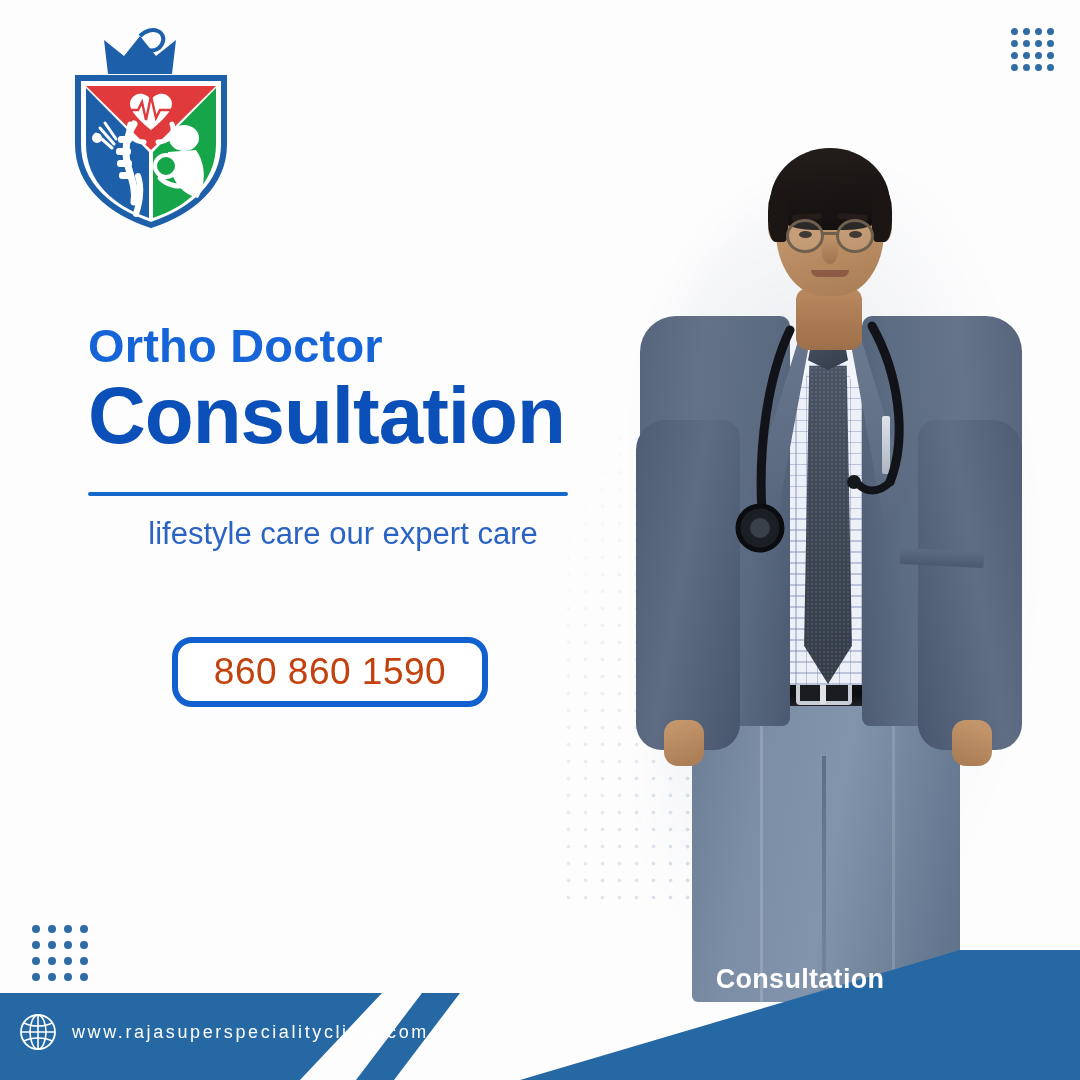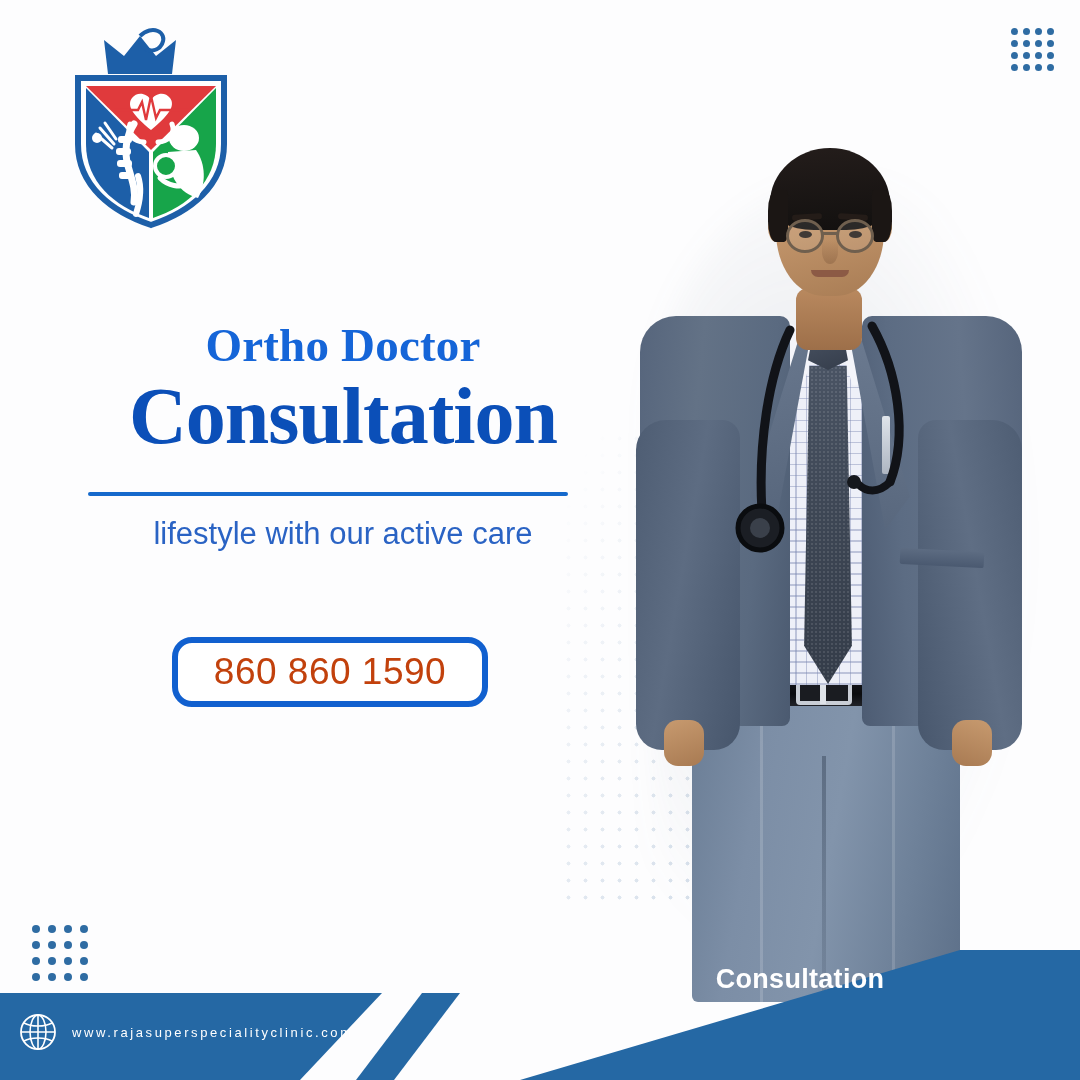--- a/index.html
+++ b/index.html
@@ -26,21 +26,21 @@
   .dotgrid span{border-radius:50%;background:#2f6ca3;display:block;}
   #dots-tr{left:1011px;top:28px;grid-template-columns:repeat(4,12px);grid-template-rows:repeat(4,12px);}
   #dots-tr span{width:7px;height:7px;}
   #dots-bl{left:32px;top:925px;grid-template-columns:repeat(4,16px);grid-template-rows:repeat(4,16px);}
   #dots-bl span{width:8px;height:8px;}
 
   
   .logo{position:absolute;left:56px;top:26px;width:190px;height:205px;}
 
   
-  .headline{position:absolute;left:88px;top:322px;width:510px;text-align:center;font-family:Liberation Serif, serif;}
+  .headline{position:absolute;left:88px;top:322px;width:510px;text-align:left;}
   .h-kicker{
     font-size:47px;font-weight:700;color:#1565d8;letter-spacing:.2px;
     line-height:1.02;margin:0;
   }
   .h-main{
     font-size:80px;font-weight:700;color:#0b4fb8;letter-spacing:-1px;
     line-height:1.05;margin:4px 0 0 0;white-space:nowrap;
   }
   .rule{
     position:absolute;left:88px;top:492px;width:480px;height:4px;
@@ -248,21 +248,21 @@
   .webbar-tri{
     position:absolute;left:356px;top:993px;width:104px;height:87px;
     background:#2568a4;
     clip-path:polygon(66px 0, 104px 0, 38px 87px, 0 87px);
     z-index:5;
   }
   .web-inner{
     position:absolute;left:18px;top:1004px;height:56px;display:flex;align-items:center;gap:14px;z-index:6;
   }
   .web-url{
-    font-size:13px;color:#ffffff;letter-spacing:2.6px;font-weight:400;white-space:nowrap;
+    font-size:18px;color:#ffffff;letter-spacing:2.6px;font-weight:400;white-space:nowrap;
   }
 </style>
 </head>
 <body>
 
 <div class="poster">
 
   <div class="halftone"></div>
 
   <div class="dotgrid" id="dots-tr">
@@ -346,21 +346,21 @@
     </svg>
   </div>
 
   <div class="headline">
     <div class="h-kicker">Ortho Doctor</div>
     <div class="h-main">Consultation</div>
   </div>
   <div class="rule"></div>
 
   <div class="tagline">
-    <div>lifestyle with our active care</div>
+    <div>lifestyle care our expert care</div>
   </div>
 
   <div class="phone-pill">
     <span>860 860 1590</span>
   </div>
 
   <div class="subject">
     <div class="sh drop-shadow"></div>
 
     <div class="sh trousers"></div>

